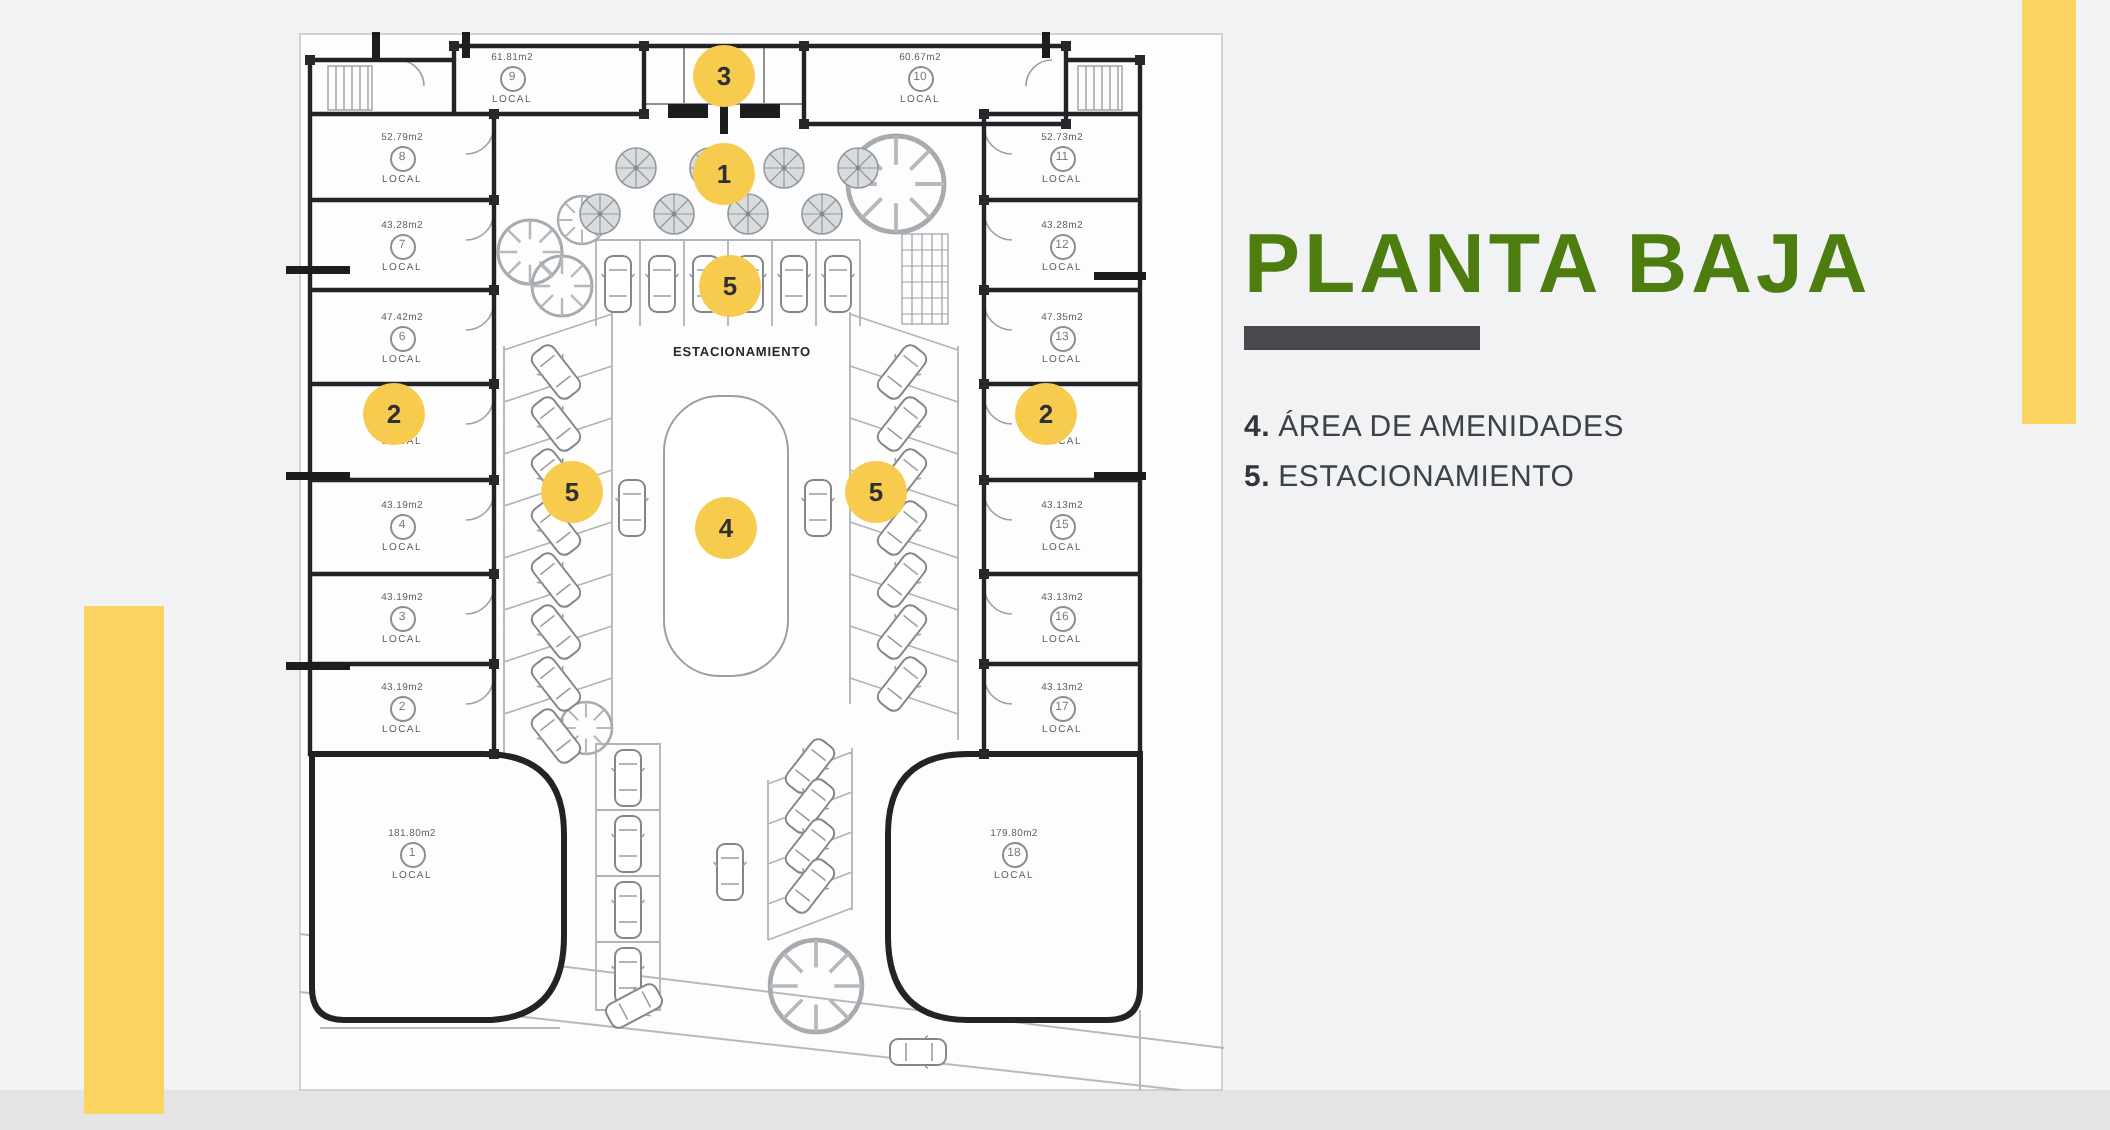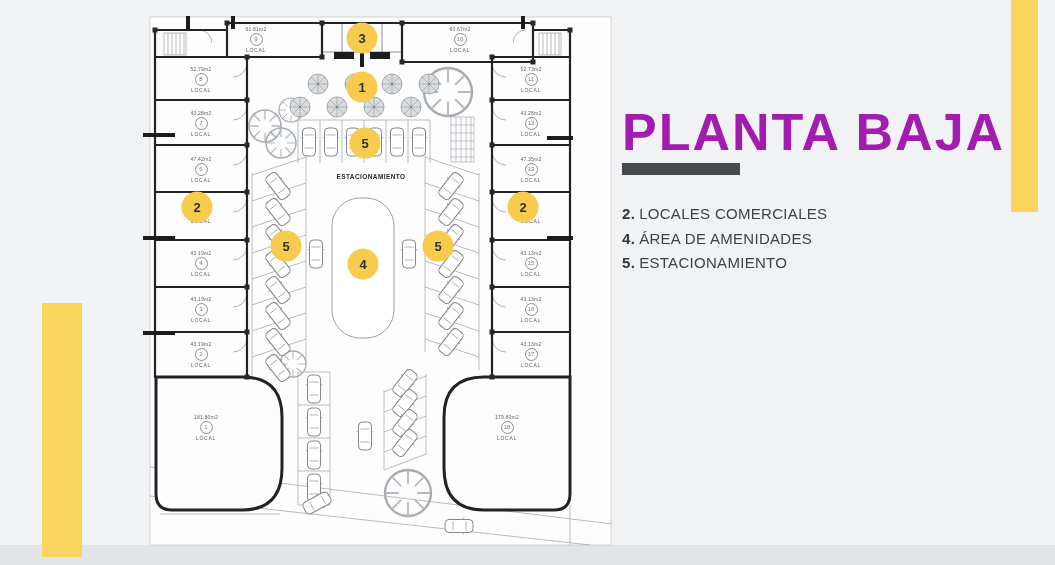--- a/index.html
+++ b/index.html
@@ -22,21 +22,21 @@
 
   .estac-label{position:absolute;z-index:2;left:331px;top:173px;width:80px;text-align:center;
                font-size:6.5px;font-weight:bold;letter-spacing:.4px;color:#26282a;}
 
   .marker{position:absolute;z-index:3;width:31px;height:31px;border-radius:50%;background:#F7CB4E;
           display:flex;align-items:center;justify-content:center;font-size:13px;font-weight:bold;
           color:#2e3134;transform:translate(-50%,-50%);}
 
   
   .panel{position:absolute;left:622px;top:110px;z-index:2;}
-  .panel h1{margin:0;font-size:52px;line-height:44px;font-weight:800;letter-spacing:2px;color:#a21caf;}
+  .panel h1{margin:0;font-size:42px;line-height:44px;font-weight:800;letter-spacing:2px;color:#4d7c0f;}
   .title-underline{width:118px;height:12px;background:#47494d;margin-top:9px;}
   .legend{list-style:none;margin:31px 0 0 0;padding:0;}
   .legend li{font-size:15px;line-height:16px;margin-bottom:8.5px;color:#3e4246;letter-spacing:.3px;}
   .legend .lnum{font-weight:bold;color:#333639;margin-right:4px;}
 </style>
 </head>
 <body>
 
 <div class="page">
 
@@ -308,23 +308,20 @@
   <div class="marker" style="left:523px;top:207px">2</div>
   <div class="marker" style="left:286px;top:246px">5</div>
   <div class="marker" style="left:438px;top:246px">5</div>
   <div class="marker" style="left:363px;top:264px">4</div>
 
   <div class="panel">
     <h1>PLANTA BAJA</h1>
     <div class="title-underline"></div>
     <ul class="legend">
       <li>
-        <span class="lnum">2.</span><span>LOCALES COMERCIALES</span>
-      </li>
-      <li>
         <span class="lnum">4.</span><span>ÁREA DE AMENIDADES</span>
       </li>
       <li>
         <span class="lnum">5.</span><span>ESTACIONAMIENTO</span>
       </li>
     </ul>
   </div>
 
 </div>
 

